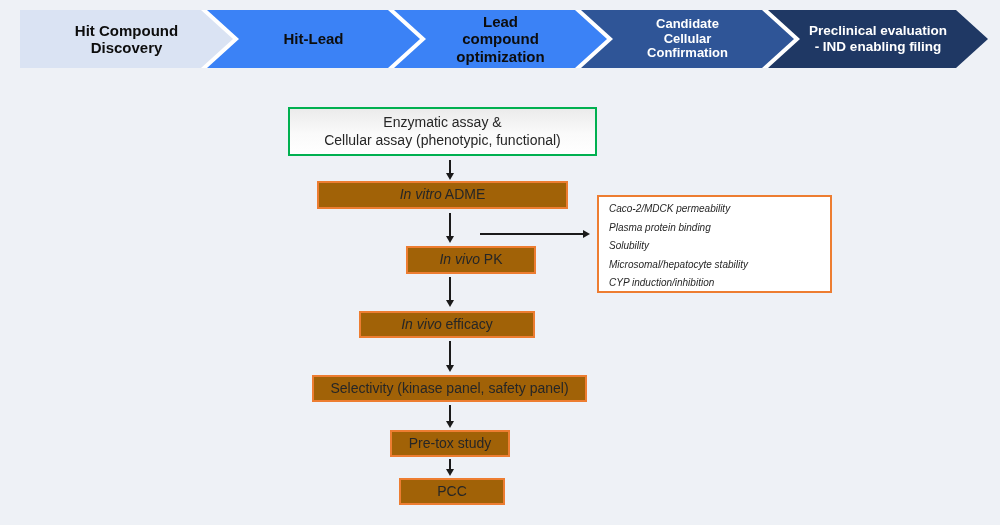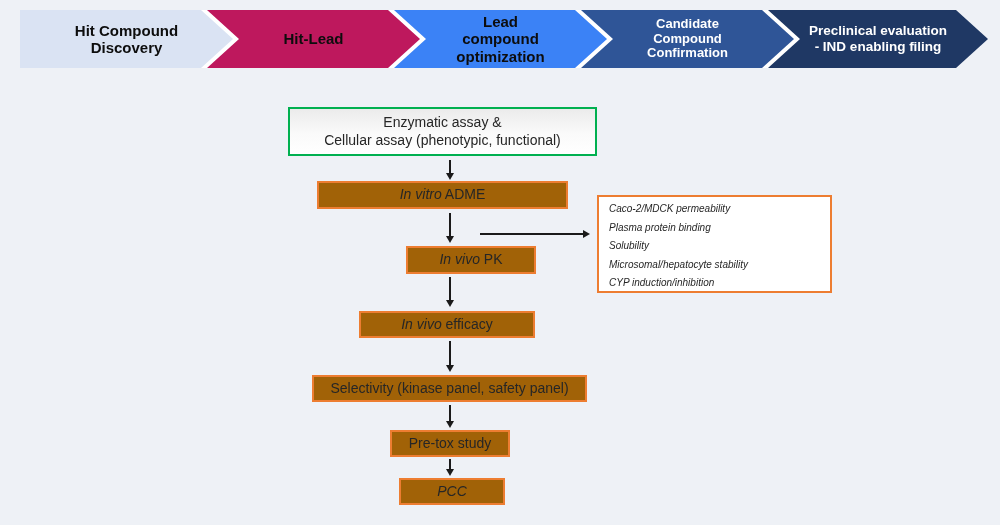--- a/index.html
+++ b/index.html
@@ -148,33 +148,33 @@
 <div id="page">
 
   <div class="banner">
     <div class="banner-underlay"></div>
 
     <div class="stage stage-first" style="left: 0px; width: 213px; background: rgb(218, 227, 243); color: rgb(13, 13, 13);">
       <span class="stage-label">Hit Compound
 Discovery</span>
     </div>
 
-    <div class="stage stage-mid" style="left: 187px; width: 213px; background: #be185d; color: rgb(13, 13, 13);">
+    <div class="stage stage-mid" style="left: 187px; width: 213px; background: #3b82f6; color: rgb(13, 13, 13);">
       <span class="stage-label">Hit-Lead</span>
     </div>
 
     <div class="stage stage-mid" style="left: 374px; width: 213px; background: #3b82f6; color: rgb(13, 13, 13);">
       <span class="stage-label">Lead
 compound
 optimization</span>
     </div>
 
     <div class="stage stage-mid" style="left: 561px; width: 213px; background: rgb(47, 85, 151); color: rgb(255, 255, 255);">
       <span class="stage-label sm">Candidate
-Compound
+Cellular
 Confirmation</span>
     </div>
 
     <div class="stage stage-mid" style="left: 748px; width: 220px; background: rgb(31, 56, 100); color: rgb(255, 255, 255);">
       <span class="stage-label sm2">Preclinical evaluation
 - IND enabling filing</span>
     </div>
   </div>
 
   <div class="node highlight" style="left: 288px; top: 107px; width: 309px; height: 49px; border-color: rgb(0, 176, 80);">
@@ -225,17 +225,17 @@
   </div>
 
   <div class="varrow" style="left: 445px; top: 405px; height: 23px; color: rgb(26, 26, 26);"></div>
 
   <div class="node" style="left: 390px; top: 430px; width: 120px; height: 27px; border-color: rgb(237, 125, 49);">
     <div>Pre-tox study</div>
   </div>
 
   <div class="varrow" style="left: 445px; top: 459px; height: 17px; color: rgb(26, 26, 26);"></div>
 
-  <div class="node" style="left: 399px; top: 478px; width: 106px; height: 27px; border-color: rgb(237, 125, 49); font-style: italic;">
+  <div class="node" style="left: 399px; top: 478px; width: 106px; height: 27px; border-color: rgb(237, 125, 49);">
     <div>PCC</div>
   </div>
 
 </div>
 
 </body></html>

